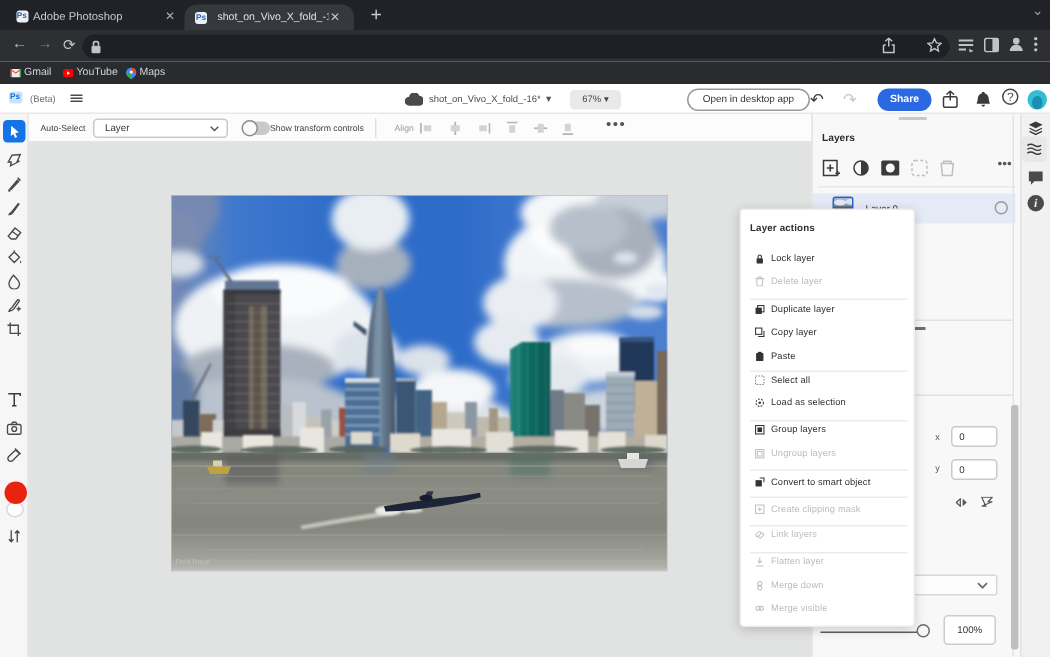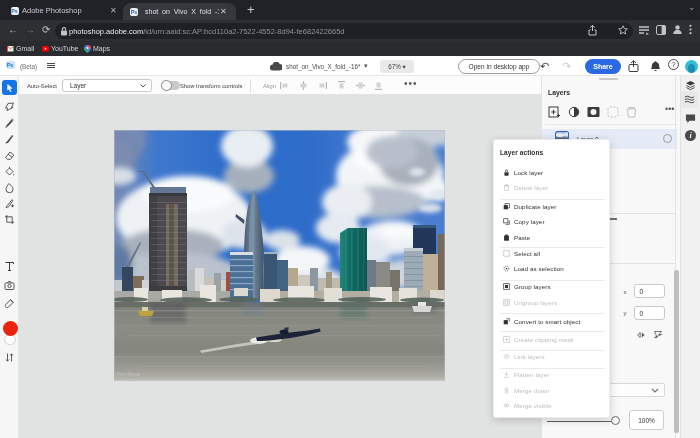--- a/index.html
+++ b/index.html
@@ -113,21 +113,20 @@
 
   <div id="btoolbar">
     <div class="nav-ic" style="left:8px;">←</div>
     <div class="nav-ic" style="left:25px; color:#7d8085;">→</div>
     <div class="nav-ic" style="left:42px;">⟳</div>
     <div id="urlpill">
       <svg style="position:absolute;left:5px;top:4px;" width="8" height="9" viewBox="0 0 8 9">
           <rect x="1" y="3.5" width="6" height="5" rx="1" fill="#c0c3c7"></rect>
           <path d="M2.3 3.5 V2.3 a1.7 1.7 0 0 1 3.4 0 V3.5" fill="none" stroke="#c0c3c7" stroke-width="1.1"></path>
         </svg>
-      <div id="urltext">photoshop.adobe.com<span class="path">/id/urn:aaid:sc:AP:bcd110a2-7522-4552-8d94-fe682422665d</span></div>
     </div>
     <svg style="position:absolute; left:588px; top:5px;" width="9" height="11" viewBox="0 0 9 11">
         <path d="M4.5 0.5 V6 M2.2 2.5 L4.5 0.5 L6.8 2.5" fill="none" stroke="#c0c3c7" stroke-width="1"></path>
         <path d="M1 5 H2.5 M6.5 5 H8 V10 H1 V5" fill="none" stroke="#c0c3c7" stroke-width="1"></path>
       </svg>
     <svg style="position:absolute; left:618px; top:5px;" width="10" height="10" viewBox="0 0 10 10">
         <path d="M5 0.8 L6.3 3.6 L9.4 3.9 L7 6 L7.7 9 L5 7.4 L2.3 9 L3 6 L0.6 3.9 L3.7 3.6 Z" fill="none" stroke="#c0c3c7" stroke-width="0.9"></path>
       </svg>
     <svg style="position:absolute; left:639px; top:6px;" width="10" height="9" viewBox="0 0 10 9">
         <path d="M0 1 H10 M0 4 H10 M0 7 H5" stroke="#c0c3c7" stroke-width="1.3"></path>

